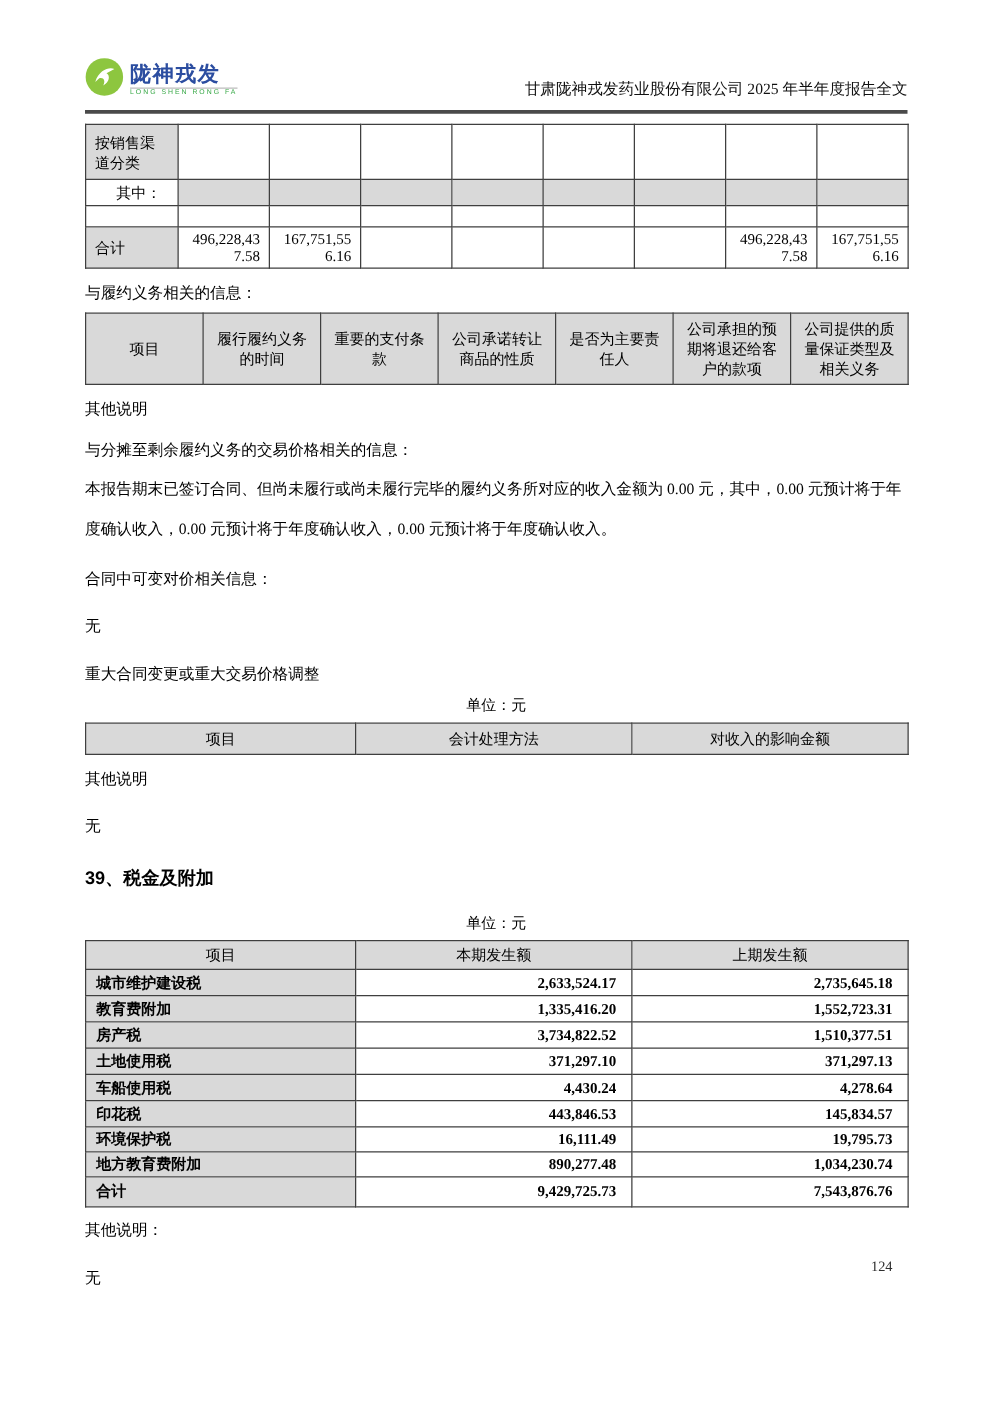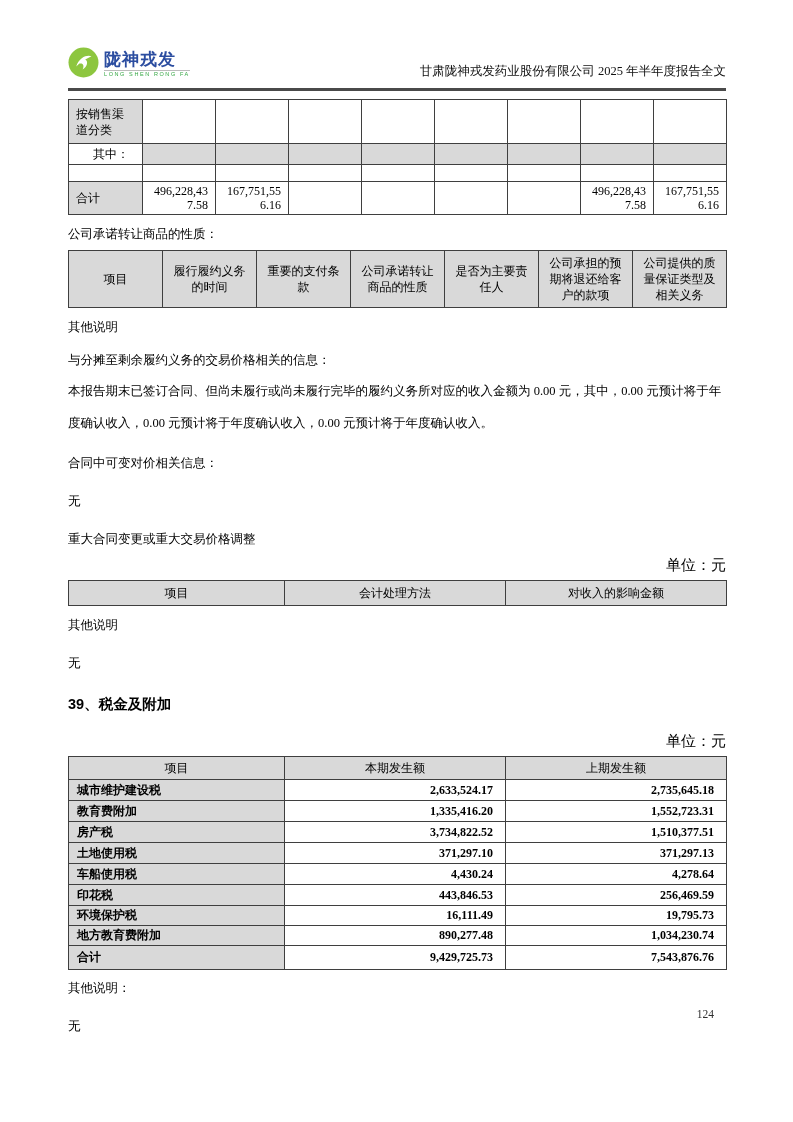--- a/index.html
+++ b/index.html
@@ -38,21 +38,21 @@
   .t1 .rowA td { height:44px; }
   .t1 .rowB td { height:21px; }
   .t1 .rowC td { height:17px; }
   .t1 .rowD td { height:28px; }
 
   
   .line { font-size:12.5px; line-height:16px; }
   .mt-sec   { margin-top:11px; }
   .mt-big   { margin-top:22px; }
   .para { font-size:12.5px; line-height:32px; margin-top:7px; }
-  .unit { text-align:right; font-size:15px; margin-top:9px; margin-bottom:5px; }
+  .unit { text-align:center; font-size:12px; margin-top:9px; margin-bottom:5px; }
 
   
   .t2 { margin-top:8px; }
   .t2 th { background:#d9d9d9; text-align:center; padding:4px 5px; line-height:16px; height:56px; }
 
   
   .t3 th { background:#d9d9d9; text-align:center; height:25px; padding:2px 6px; }
 
   
   .h39 { font-size:14.5px; font-weight:bold; margin-top:24px; font-family:"Liberation Sans","DejaVu Sans",sans-serif; color:#000; }
@@ -145,21 +145,21 @@
         <td class="num"></td>
         <td class="num"></td>
         <td class="num"></td>
         <td class="num"></td>
         <td class="num">496,228,437.58</td>
         <td class="num">167,751,556.16</td>
       </tr>
     </tbody>
       </table>
 
-    <div class="line mt-sec">公司承诺转让商品的性质：</div>
+    <div class="line mt-sec">与履约义务相关的信息：</div>
 
     <table class="t2">
       <colgroup>
         <col style="width:94px">
           <col style="width:94px">
           <col style="width:94px">
           <col style="width:94px">
           <col style="width:94px">
           <col style="width:94px">
           <col style="width:94px">
@@ -239,21 +239,21 @@
         <td class="val">371,297.13</td>
       </tr>
       <tr>
         <td class="item">车船使用税</td>
         <td class="val">4,430.24</td>
         <td class="val">4,278.64</td>
       </tr>
       <tr>
         <td class="item">印花税</td>
         <td class="val">443,846.53</td>
-        <td class="val">256,469.59</td>
+        <td class="val">145,834.57</td>
       </tr>
       <tr class="compact">
         <td class="item">环境保护税</td>
         <td class="val">16,111.49</td>
         <td class="val">19,795.73</td>
       </tr>
       <tr class="compact">
         <td class="item">地方教育费附加</td>
         <td class="val">890,277.48</td>
         <td class="val">1,034,230.74</td>

